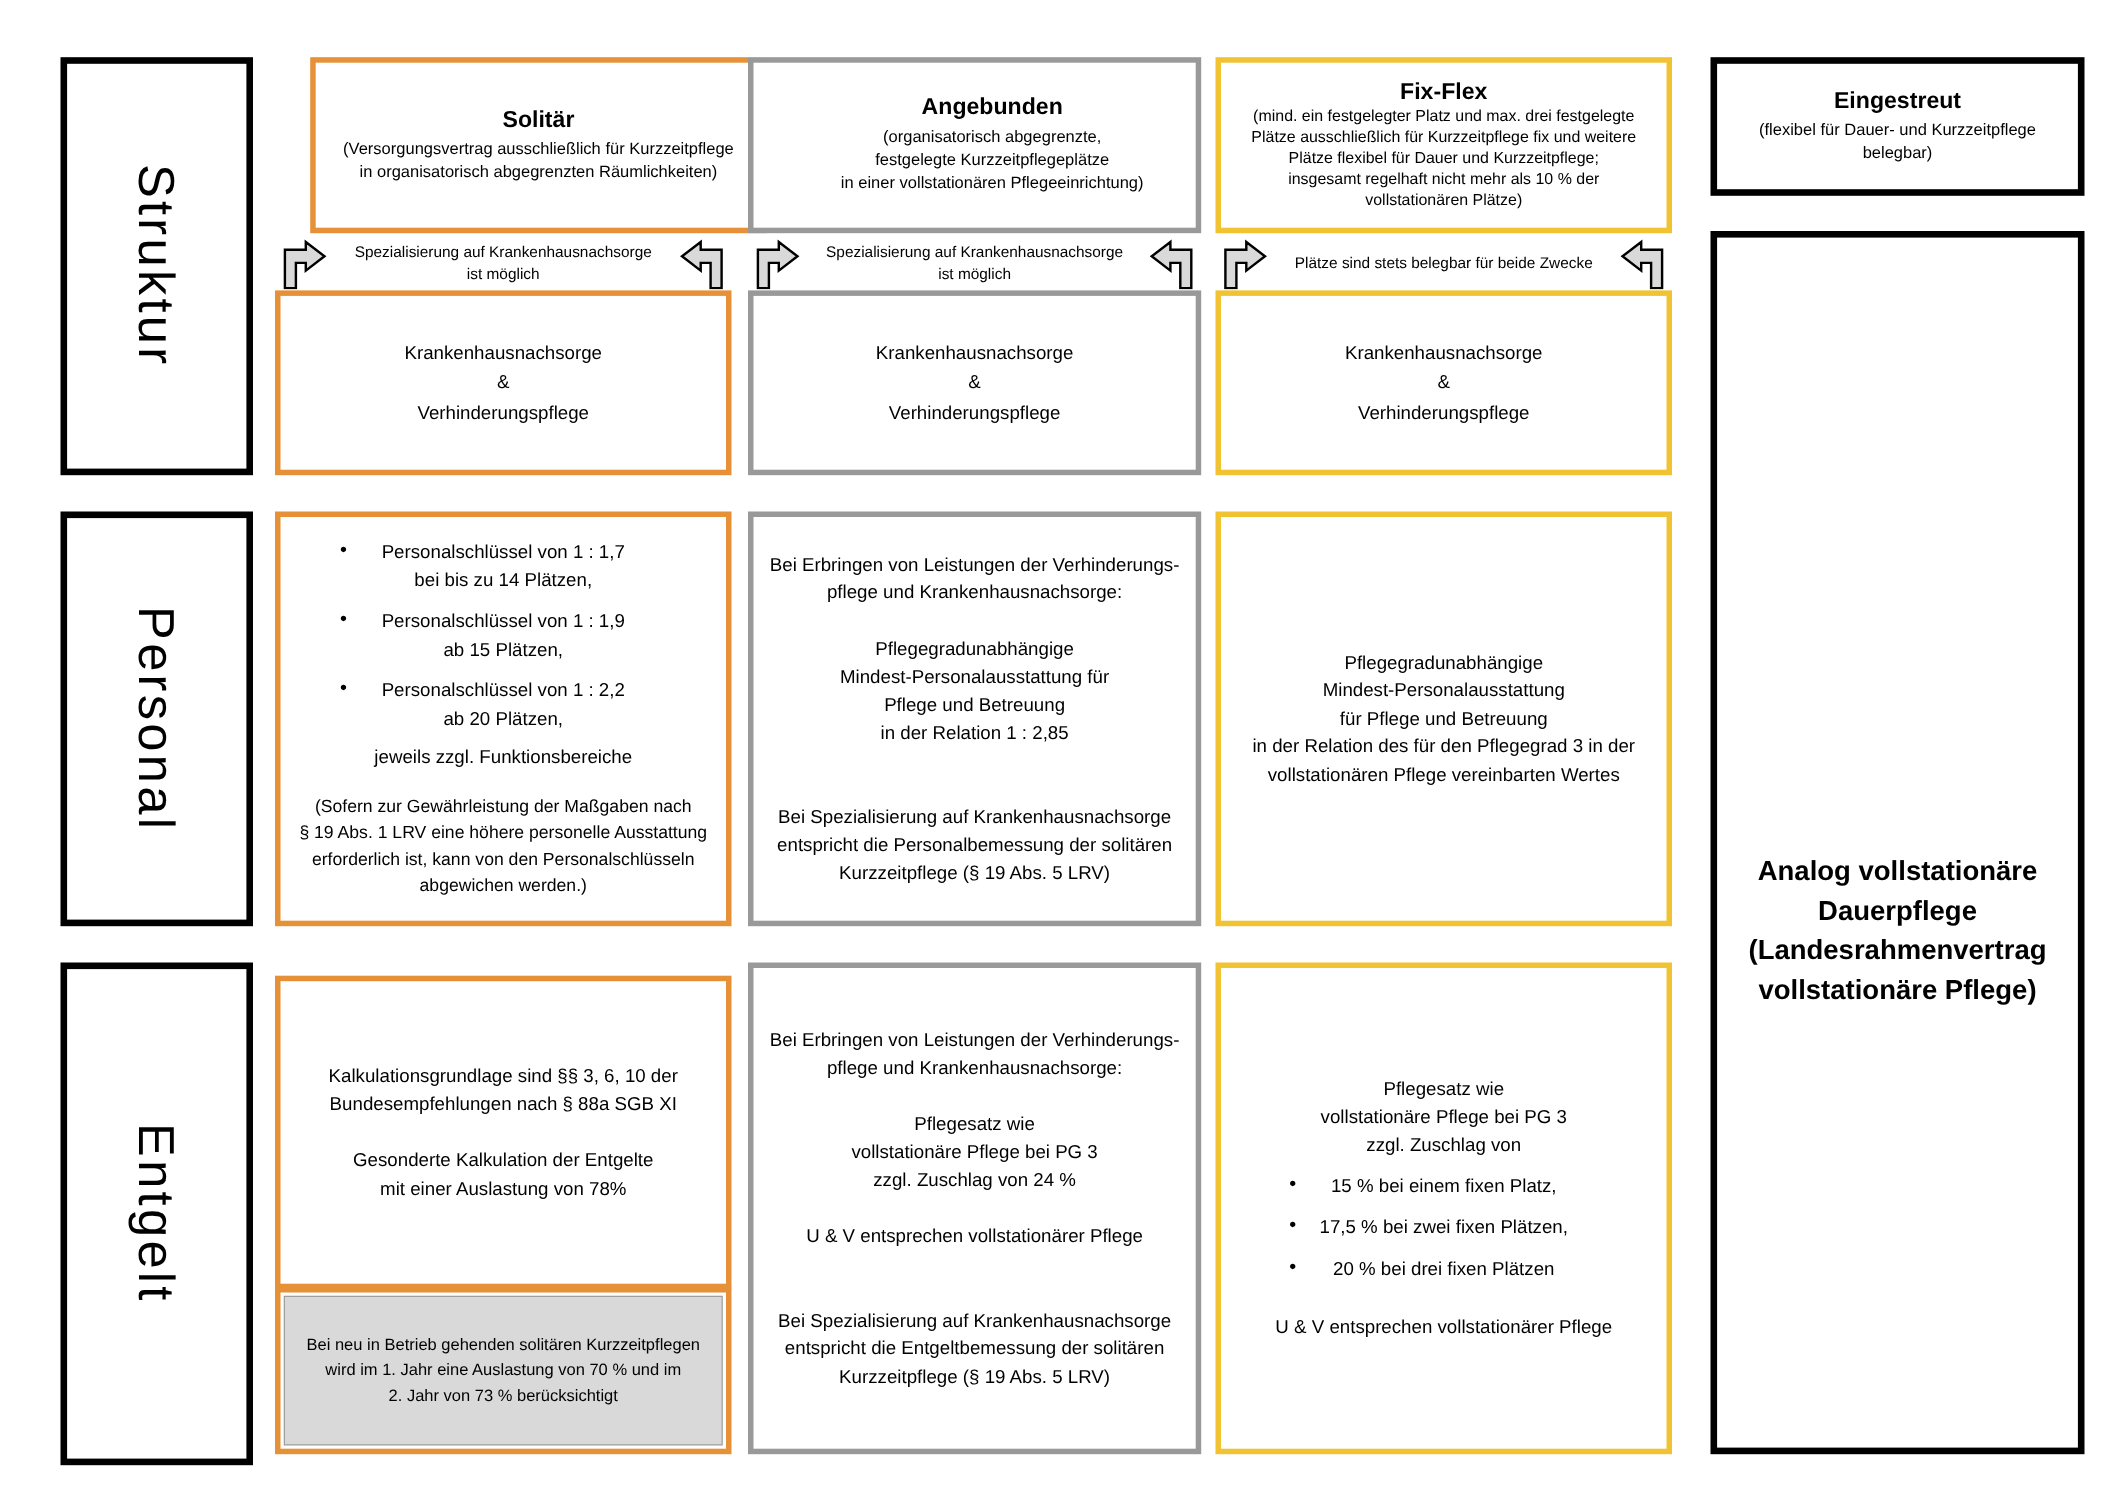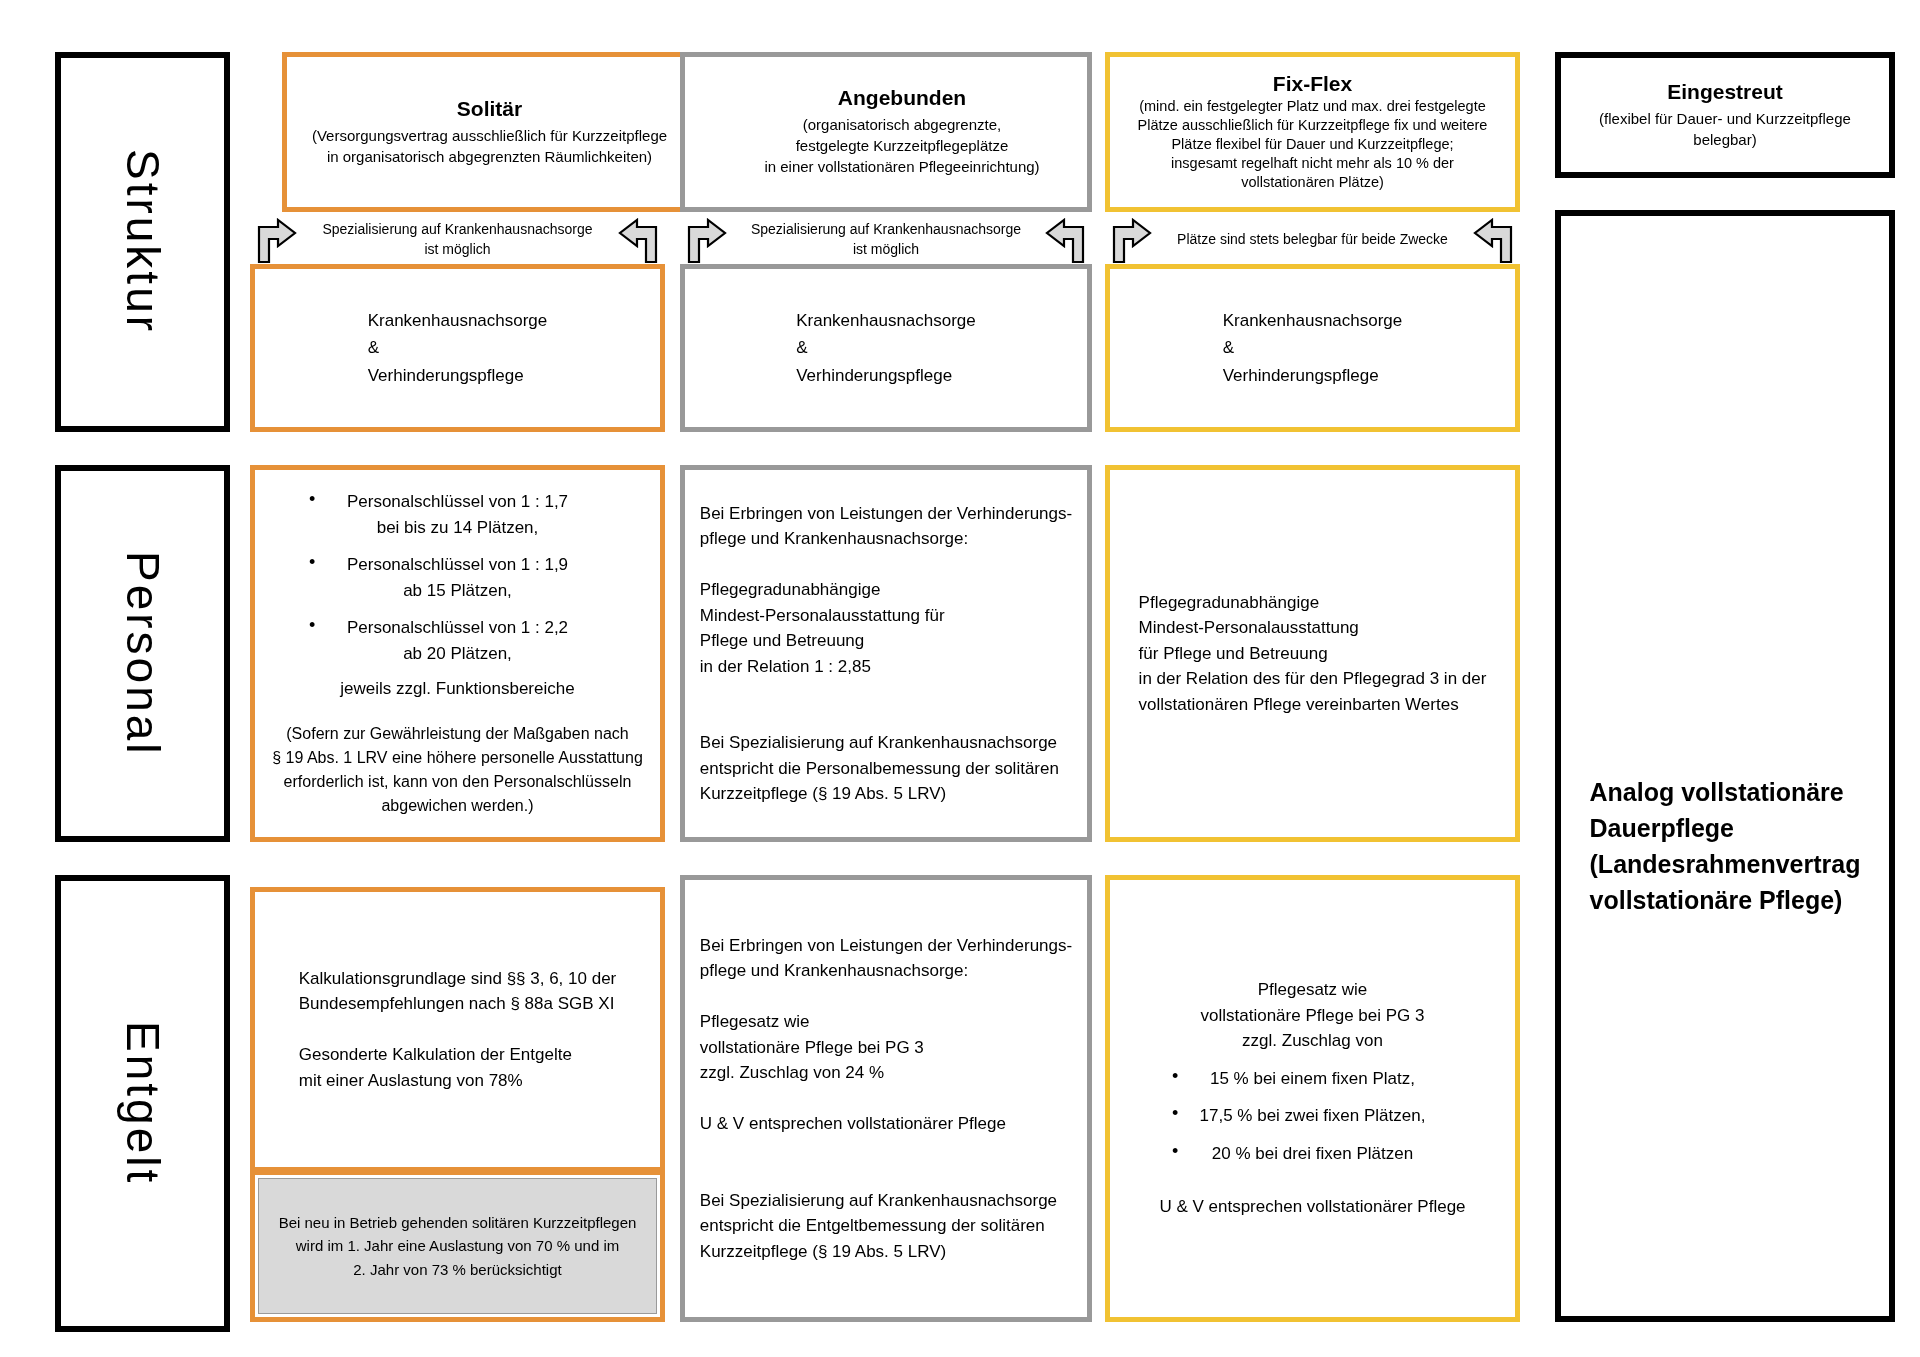--- a/index.html
+++ b/index.html
@@ -5,21 +5,21 @@
   html,body{margin:0;padding:0;background:#fff;}
   .canvas{
     position:relative;width:1920px;height:1357px;background:#ffffff;
     font-family:"Liberation Sans","DejaVu Sans",sans-serif;color:#000;overflow:hidden;
   }
   .box{position:absolute;background:#fff;box-sizing:border-box;}
   .b-orange{border:5px solid #E69138;}
   .b-gray{border:5px solid #999999;}
   .b-yellow{border:5px solid #F1C232;}
   .b-black{border:6px solid #000000;}
-  .center{display:flex;align-items:center;justify-content:center;}
+  .center{display:flex;align-items:center;justify-content:center;text-align:center;}
   .colcenter{display:flex;flex-direction:column;align-items:center;justify-content:center;text-align:center;}
   .preline{white-space:pre-line;}
   .rowlabel{position:absolute;left:55px;width:175px;border:6px solid #000;background:#fff;box-sizing:border-box;
     display:flex;align-items:center;justify-content:center;}
   .vtext{writing-mode:vertical-rl;text-orientation:sideways;font-size:46px;letter-spacing:3px;}
   .h-title{font-size:21px;font-weight:bold;margin-bottom:5px;}
   .h-sub{font-size:15px;line-height:1.38;}
   .h-sub.tight{font-size:14.5px;line-height:1.32;}
   .band{position:absolute;height:48px;display:flex;align-items:center;justify-content:center;text-align:center;}
   .band-text{font-size:14px;line-height:1.4;}

